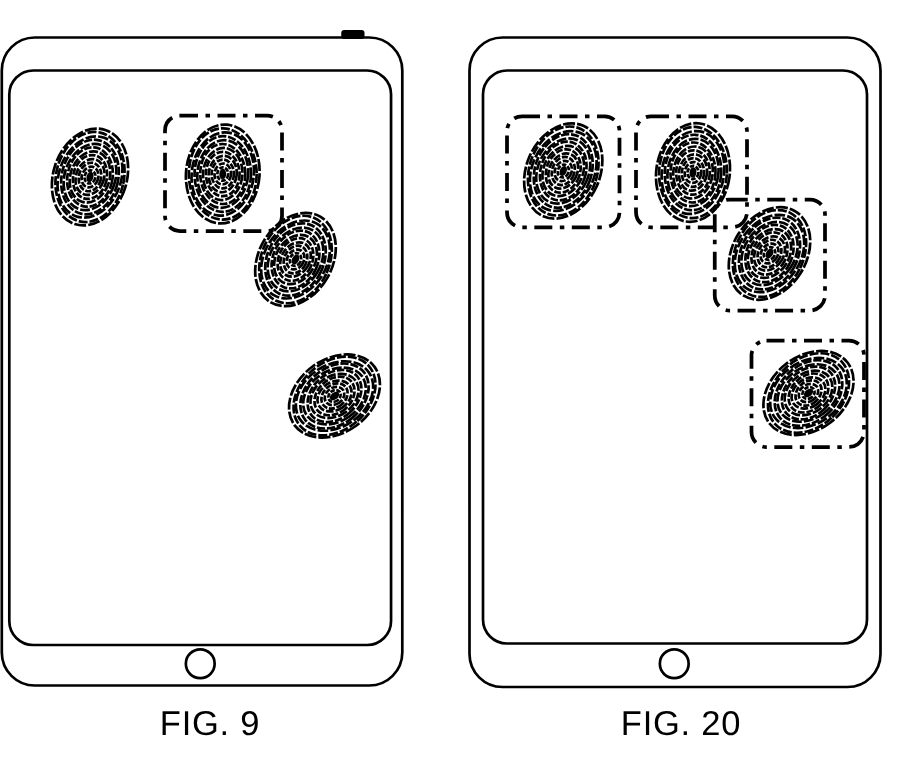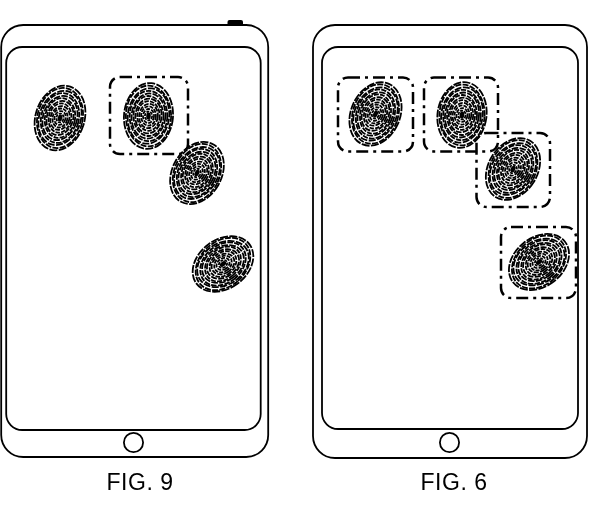--- a/index.html
+++ b/index.html
@@ -59,14 +59,14 @@
     <rect class="phantom" x="176.5" y="133" width="73.5" height="74" rx="10"></rect>
     <rect class="phantom" x="201" y="227" width="75" height="71" rx="10"></rect>
 
     <use href="#fp" transform="translate(75.5,114) rotate(22)"></use>
     <use href="#fp" transform="translate(162,115) rotate(6)"></use>
     <use href="#fp" transform="translate(213,169) rotate(30)"></use>
     <use href="#fp" transform="translate(239,262) rotate(50)"></use>
   </svg>
 
   <div class="fig-label" style="left:40px">FIG. 9</div>
-  <div class="fig-label" style="left:354px">FIG. 6</div>
+  <div class="fig-label" style="left:354px">FIG. 20</div>
 </div>
 
 </body></html>

